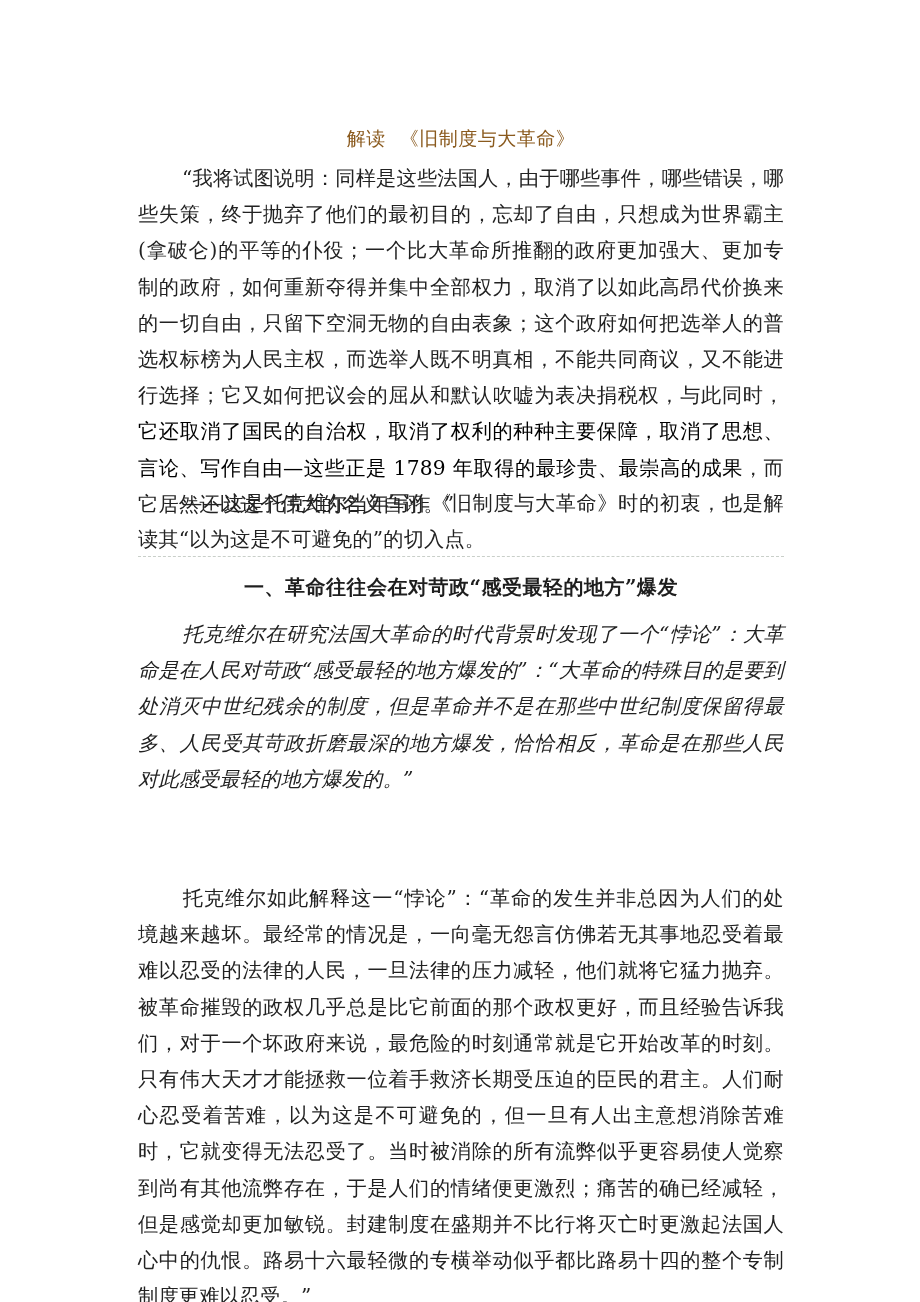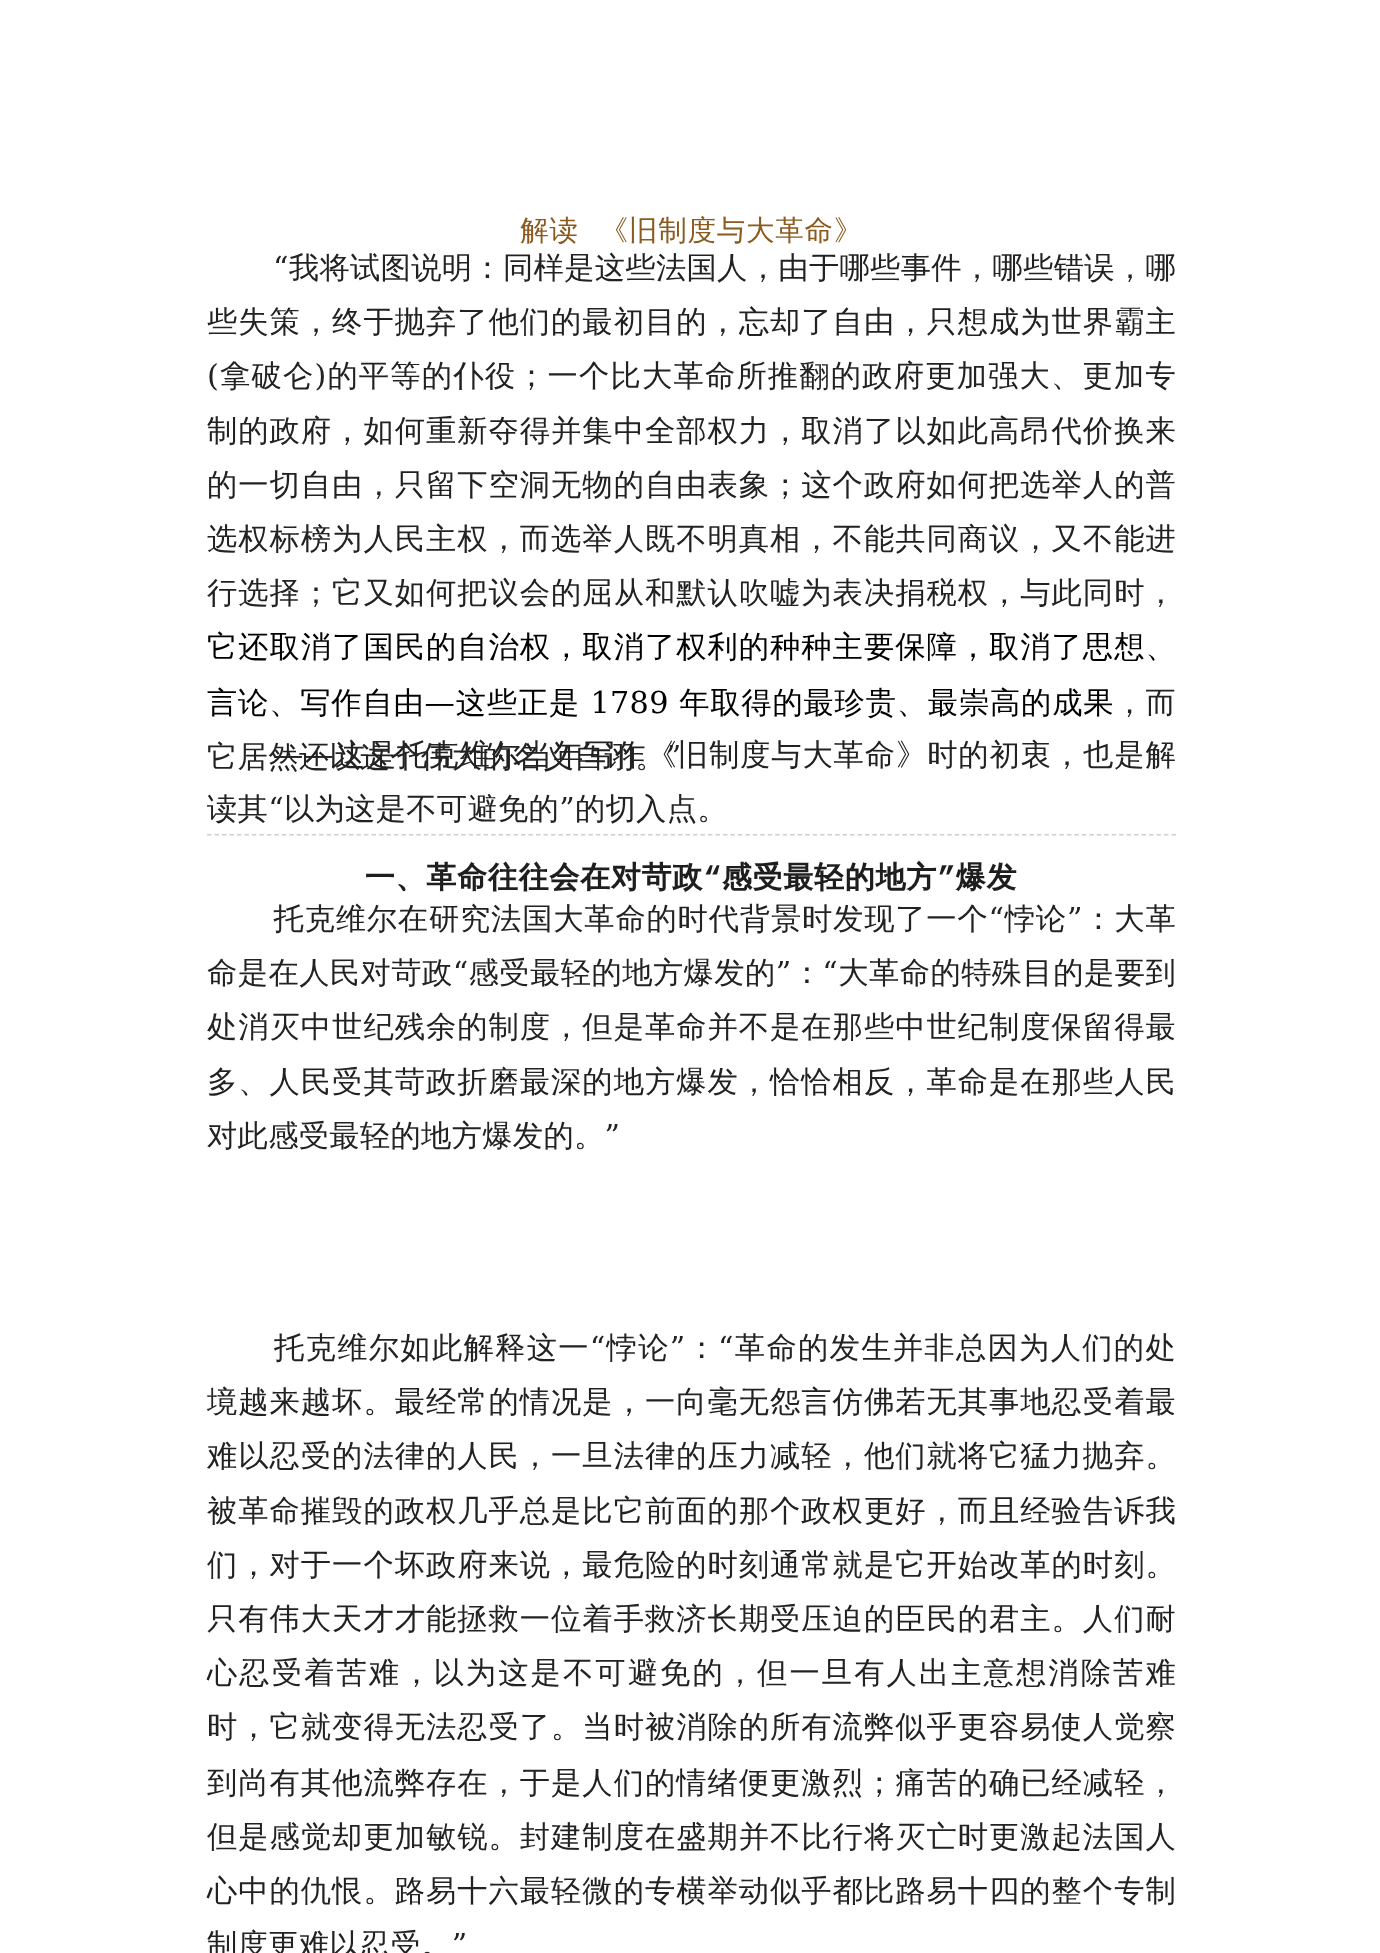--- a/index.html
+++ b/index.html
@@ -16,21 +16,21 @@
       color: #222222;
     }
     .page {
       position: absolute;
       left: 138px;
       top: 0;
       width: 646px;
     }
     .doc-title {
       position: absolute;
-      top: 141px;
+      top: 125px;
       left: 0;
       width: 646px;
       text-align: center;
       font-family: "DejaVu Sans", "Liberation Sans", sans-serif;
       font-size: 19px;
       line-height: 26px;
       color: #8a5a1e;
       letter-spacing: 0.5px;
     }
     .doc-title .gap {
@@ -69,23 +69,22 @@
       position: absolute;
       top: 572px;
       left: 0;
       width: 646px;
       text-align: center;
       font-size: 20px;
       line-height: 30px;
       font-weight: bold;
       color: #1e1e1e;
       letter-spacing: 0.5px;
-      font-family: Liberation Mono, monospace;
     }
-    .p3 { top: 594px; }
+    .p3 { top: 616px; font-style: italic; }
     .p4 { top: 832px; margin-top: 48px; }
   </style>
 </head>
 <body>
 
 <div class="page">
 
   <div class="doc-title">
     <span>解读</span><span class="gap"></span><span>《旧制度与大革命》</span>
   </div>

